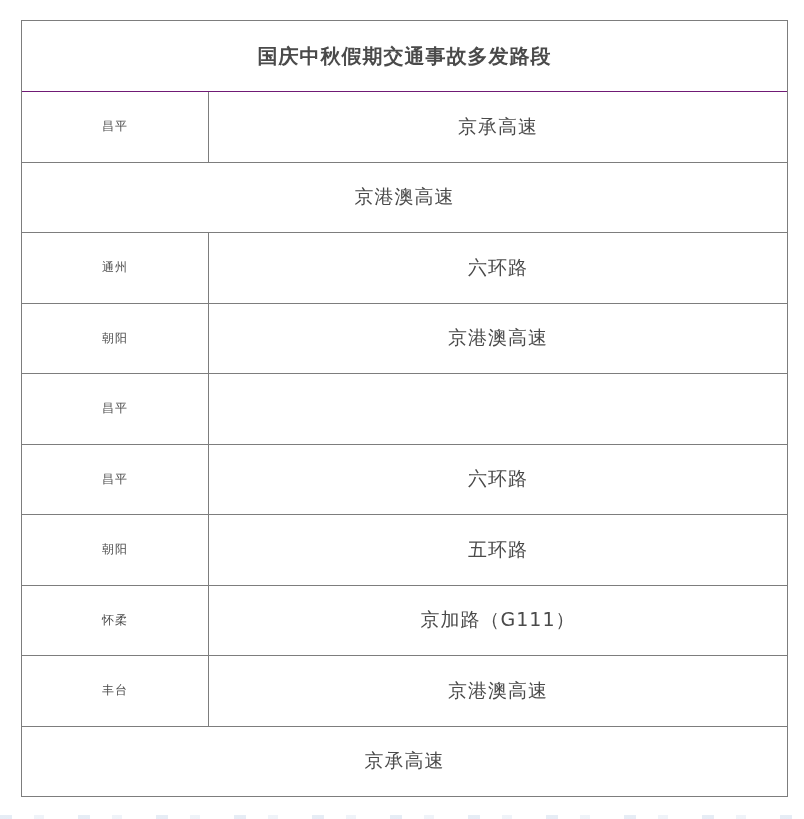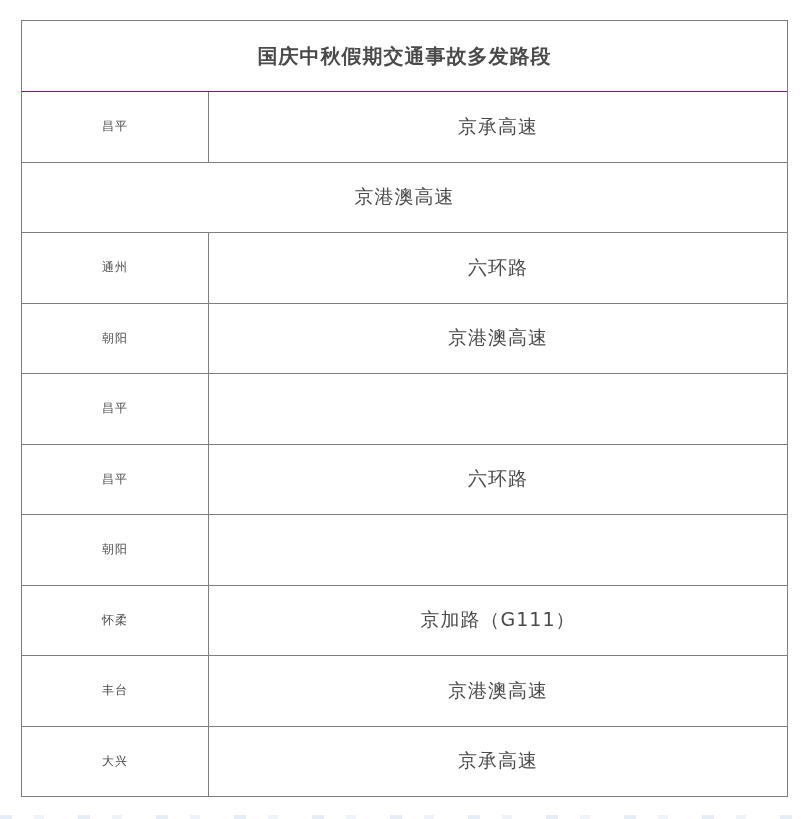--- a/index.html
+++ b/index.html
@@ -111,29 +111,29 @@
     </div>
     <div class="data-row">
       <div class="cell-district">昌平</div>
     </div>
     <div class="data-row">
       <div class="cell-district">昌平</div>
       <div class="cell-road">六环路</div>
     </div>
     <div class="data-row">
       <div class="cell-district">朝阳</div>
+      <div class="cell-road">五环路</div>
     </div>
     <div class="data-row">
       <div class="cell-district">怀柔</div>
       <div class="cell-road">京加路（G111）</div>
     </div>
     <div class="data-row">
       <div class="cell-district">丰台</div>
       <div class="cell-road">京港澳高速</div>
     </div>
     <div class="data-row">
-      <div class="cell-district">大兴</div>
       <div class="cell-road">京承高速</div>
     </div>
   </div>
 
   <div class="cropped-text-artifact"></div>
 </div>
 
 </body></html>

